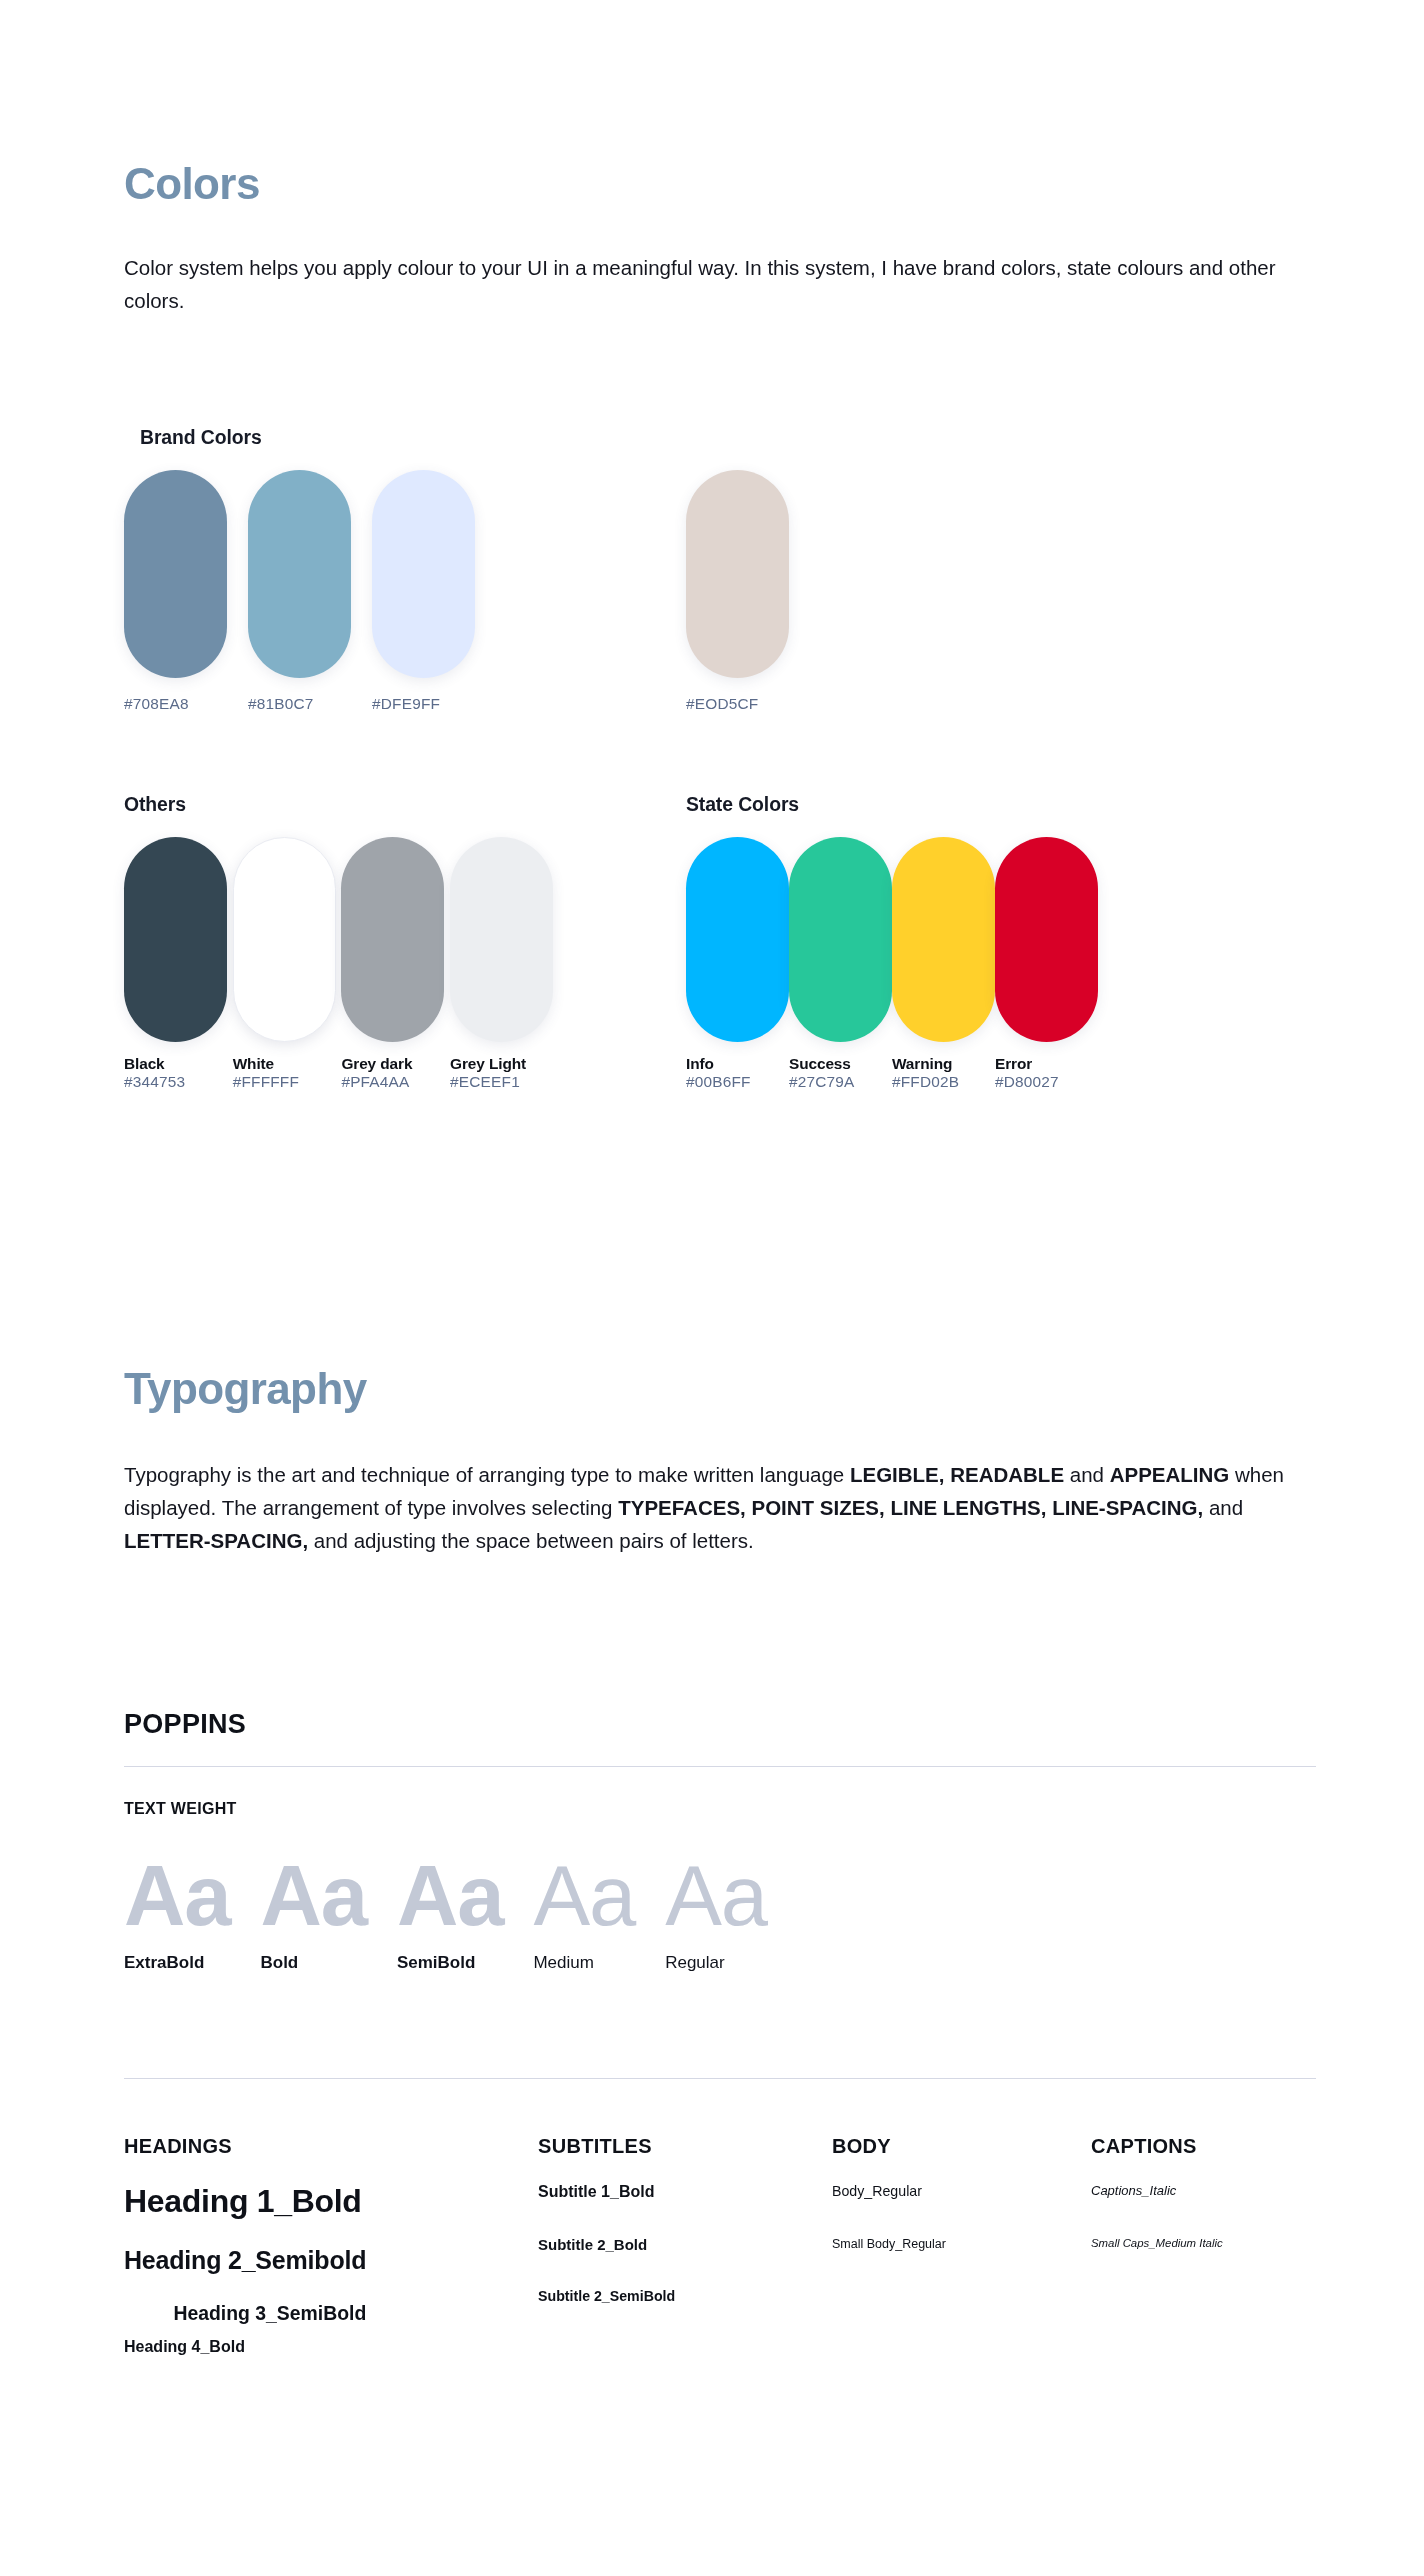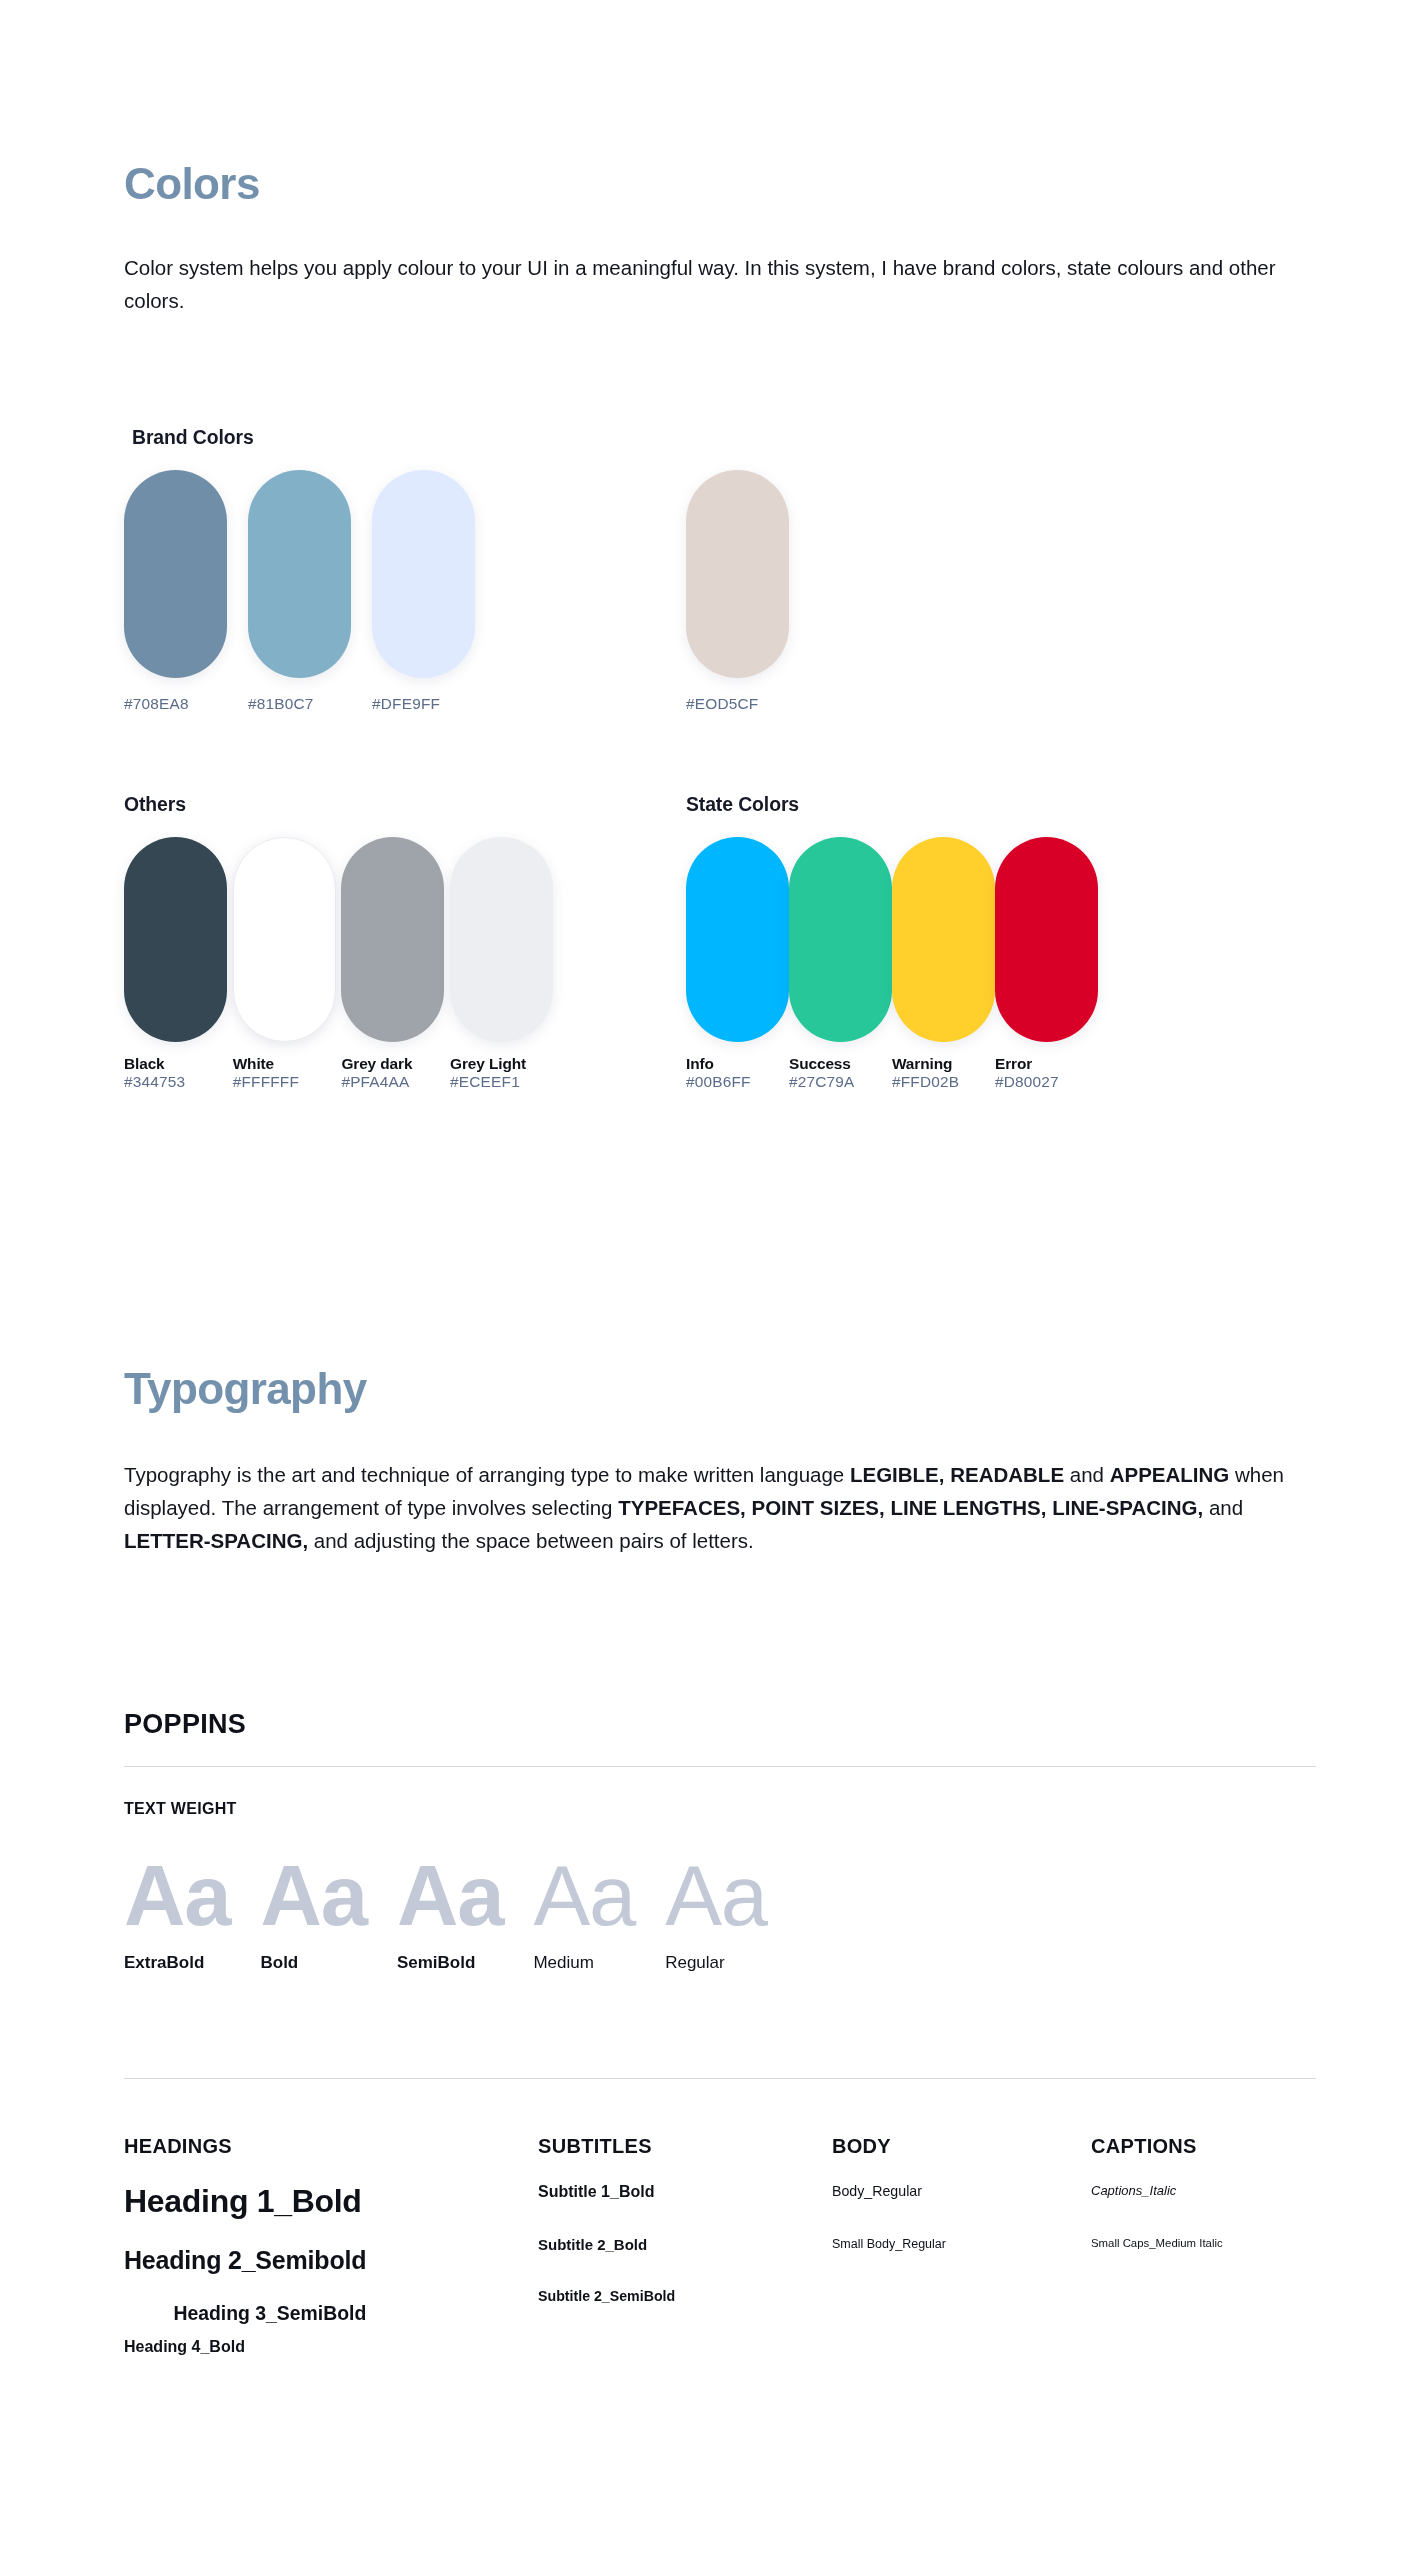--- a/index.html
+++ b/index.html
@@ -121,32 +121,32 @@
   .h4s { font-size:16px; font-weight:700; }
 
   .sub1 { font-size:16px; font-weight:700; margin-bottom:35px; }
   .sub2 { font-size:15px; font-weight:700; margin-bottom:35px; }
   .sub3 { font-size:14.2px; font-weight:700; }
 
   .body1 { font-size:14.2px; font-weight:400; margin-bottom:38px; }
   .body2 { font-size:12.5px; font-weight:400; }
 
   .cap1 { font-size:13px; font-style:italic; font-weight:400; margin-bottom:39px; }
-  .cap2 { font-size:11.4px; font-weight:500; }
+  .cap2 { font-size:11.4px; font-style:italic; font-weight:500; }
 </style>
 </head>
 <body>
 
 <div class="page">
 
   <div class="section-title" style="left:124px; top:162px;">Colors</div>
 
   <div class="section-desc" style="left:124px; top:251px; width:1185px;">Color system helps you apply colour to your UI in a meaningful way. In this system, I have brand colors, state colours and other colors.</div>
 
-  <div class="group-label" style="left:132px; top:426px;">Brand Colors</div>
+  <div class="group-label" style="left:140px; top:426px;">Brand Colors</div>
 
   <div class="swatch-row" id="brand-primary-row" style="left:124px; top:470px; gap:21px;">
       <div class="swatch-col">
         <div class="swatch" style="width: 103px; height: 208px; background: rgb(112, 142, 168);"></div>
         <div class="swatch-hex hex-only">#708EA8</div>
       </div>
       <div class="swatch-col">
         <div class="swatch" style="width: 103px; height: 208px; background: rgb(129, 176, 199);"></div>
         <div class="swatch-hex hex-only">#81B0C7</div>
       </div>

